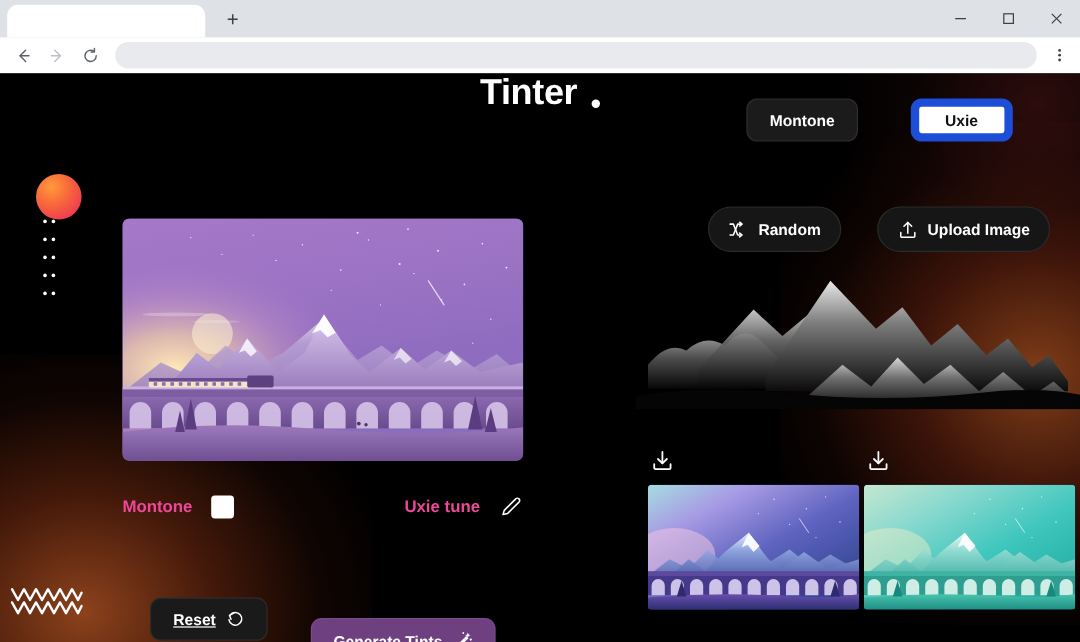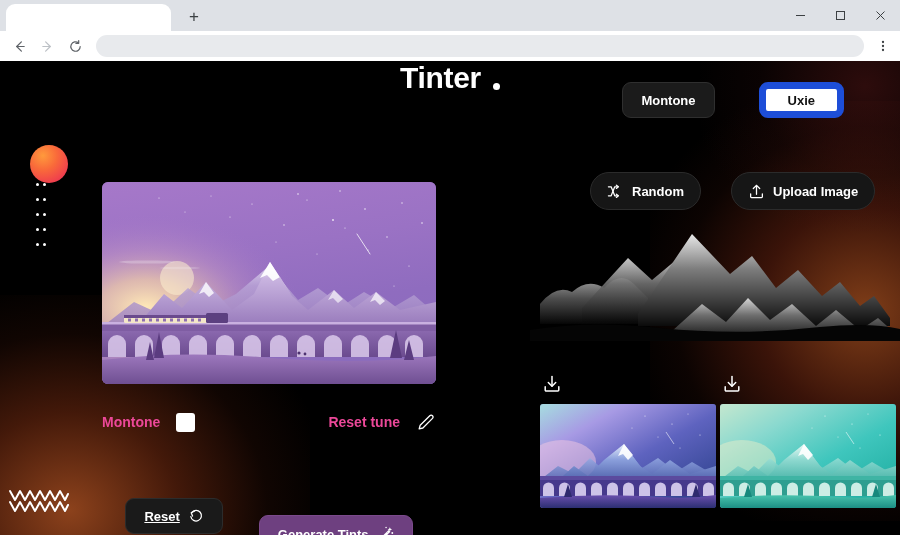--- a/index.html
+++ b/index.html
@@ -408,21 +408,21 @@
           </g>
         </svg>
       </div>
 
       <div class="control-row">
         <div class="ctrl">
           <span class="ctrl-label">Montone</span>
           <span class="swatch"></span>
         </div>
         <div class="ctrl">
-          <span class="ctrl-label">Reset tune</span>
+          <span class="ctrl-label">Uxie tune</span>
           <svg class="pencil" viewBox="0 0 20 20">
             <path d="M3.2 16.8 L4.2 13.3 L13.8 3.7 A1.9 1.9 0 0 1 16.5 6.4 L6.9 16 Z" fill="none" stroke="#ffffff" stroke-width="1.3" stroke-linejoin="round"></path>
           </svg>
         </div>
       </div>
 
       <div class="action-row">
         <button class="btn btn-reset">
           <span>Reset</span>
           <svg width="16" height="16" viewBox="0 0 18 18">

